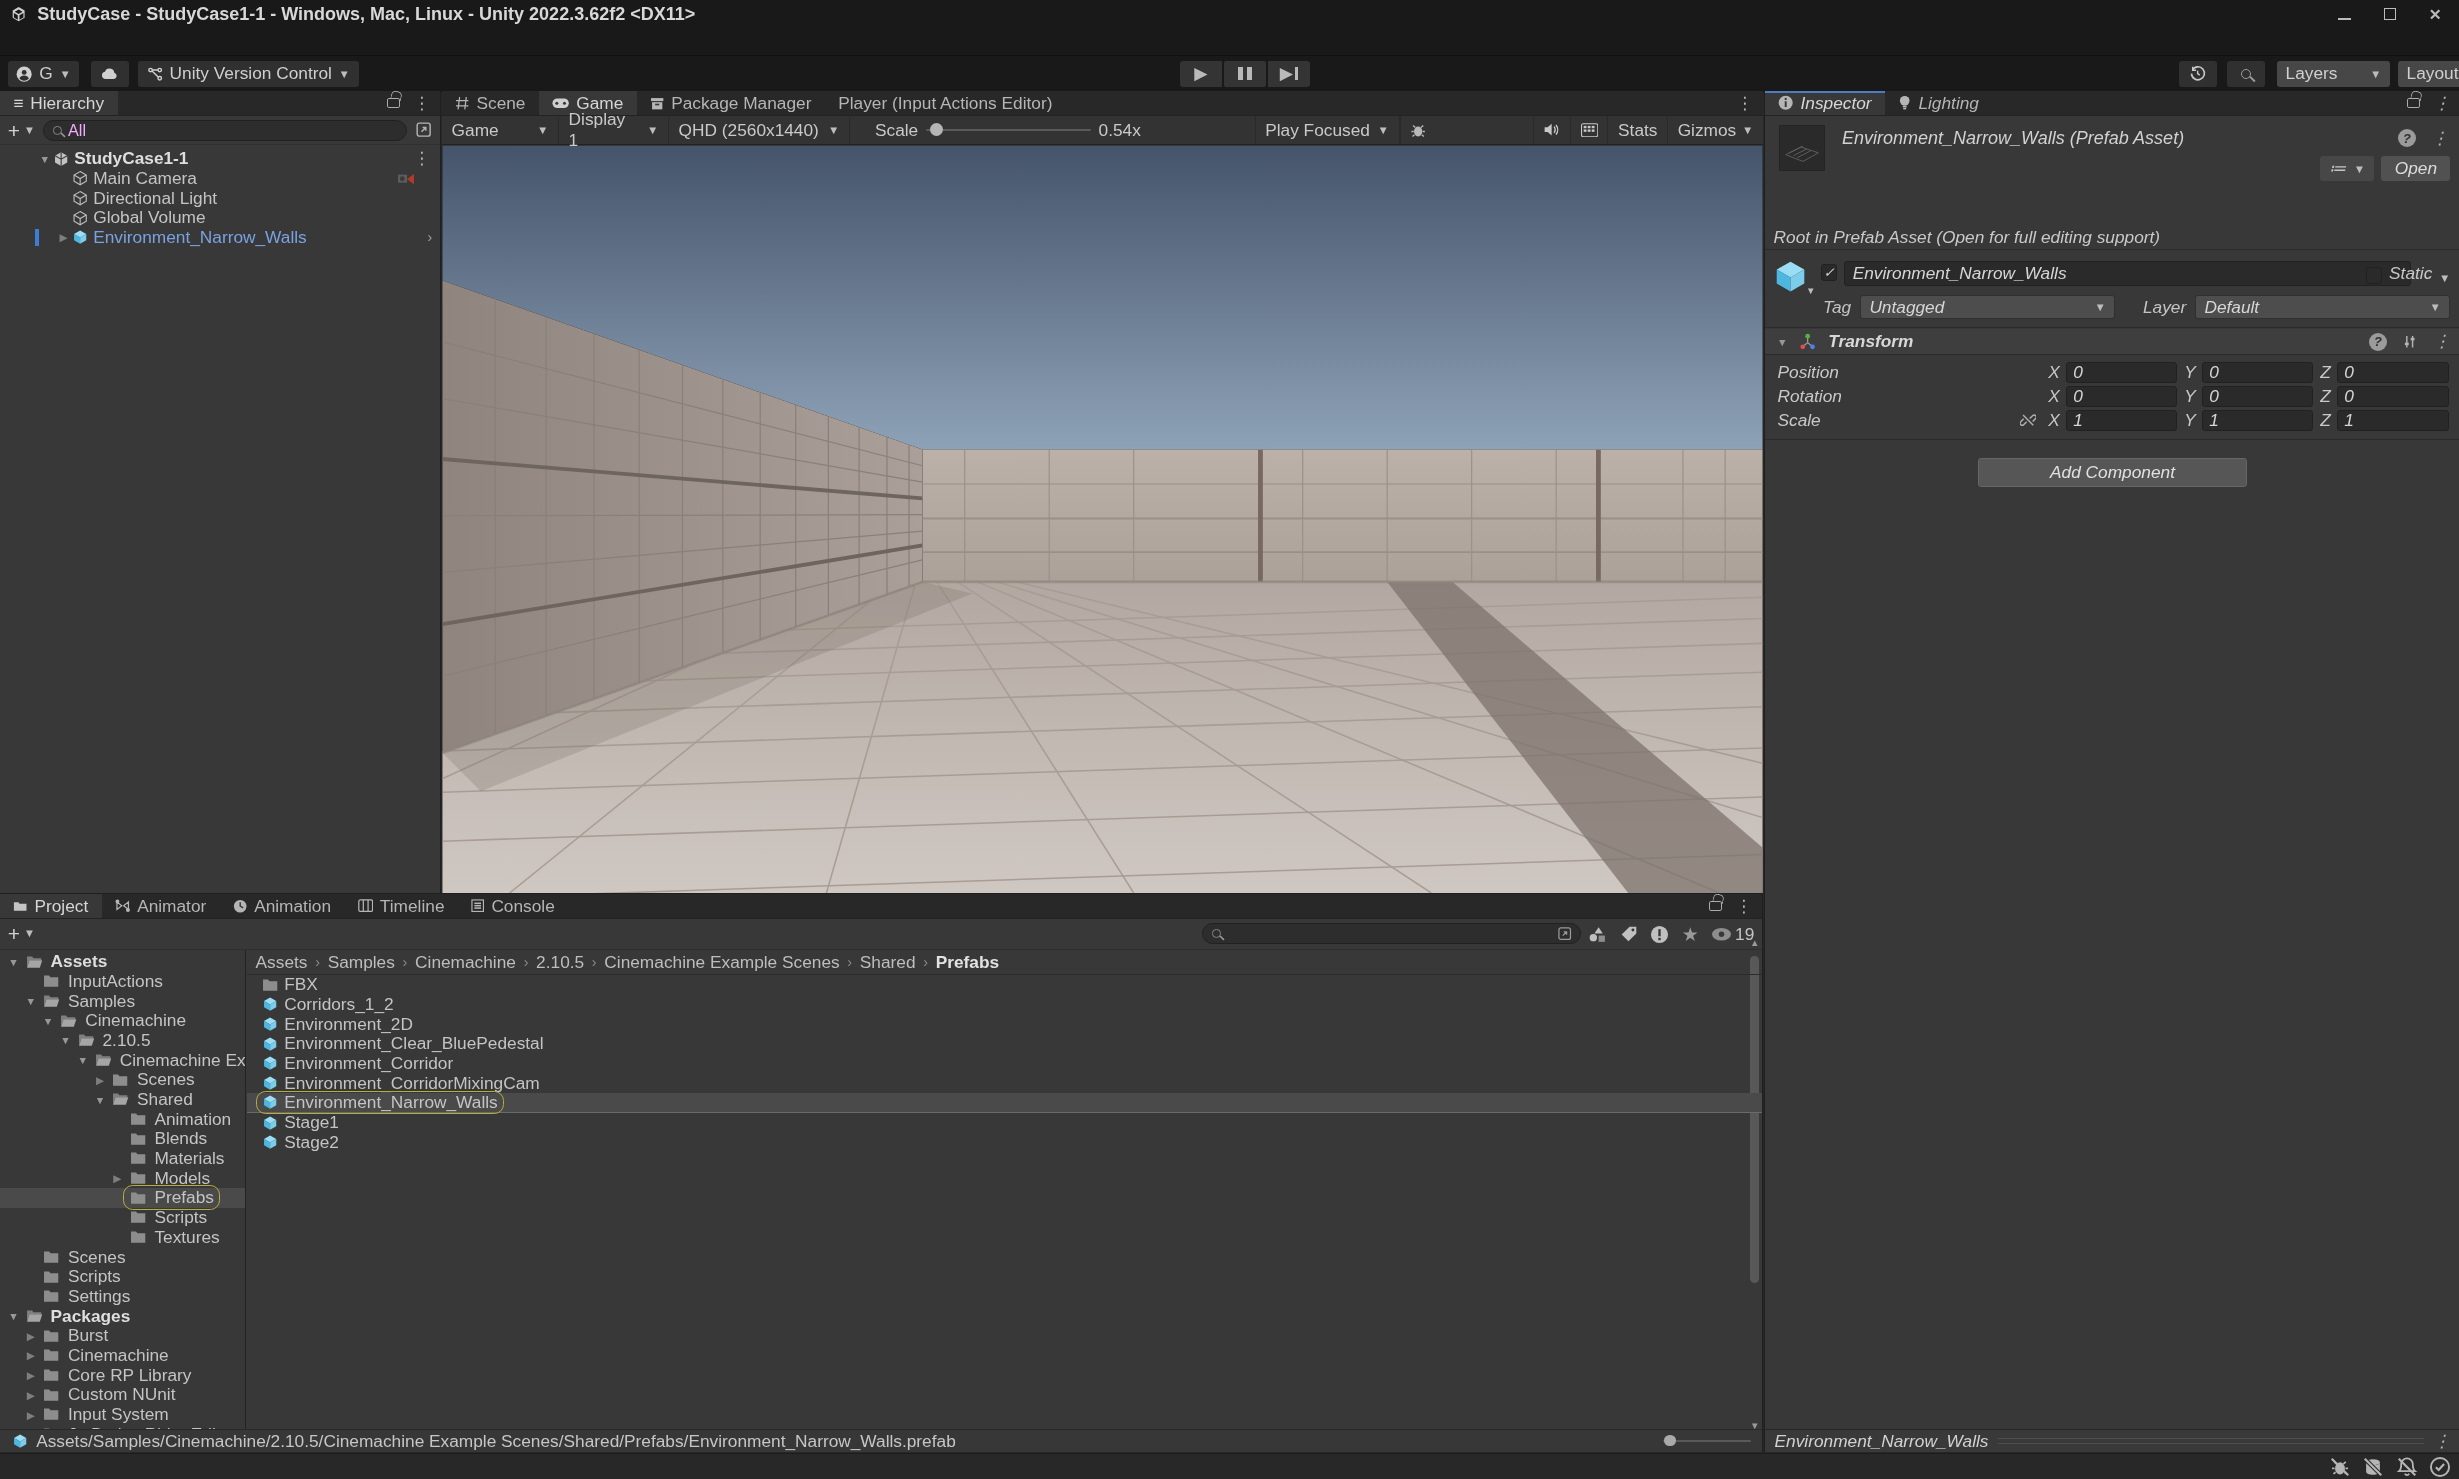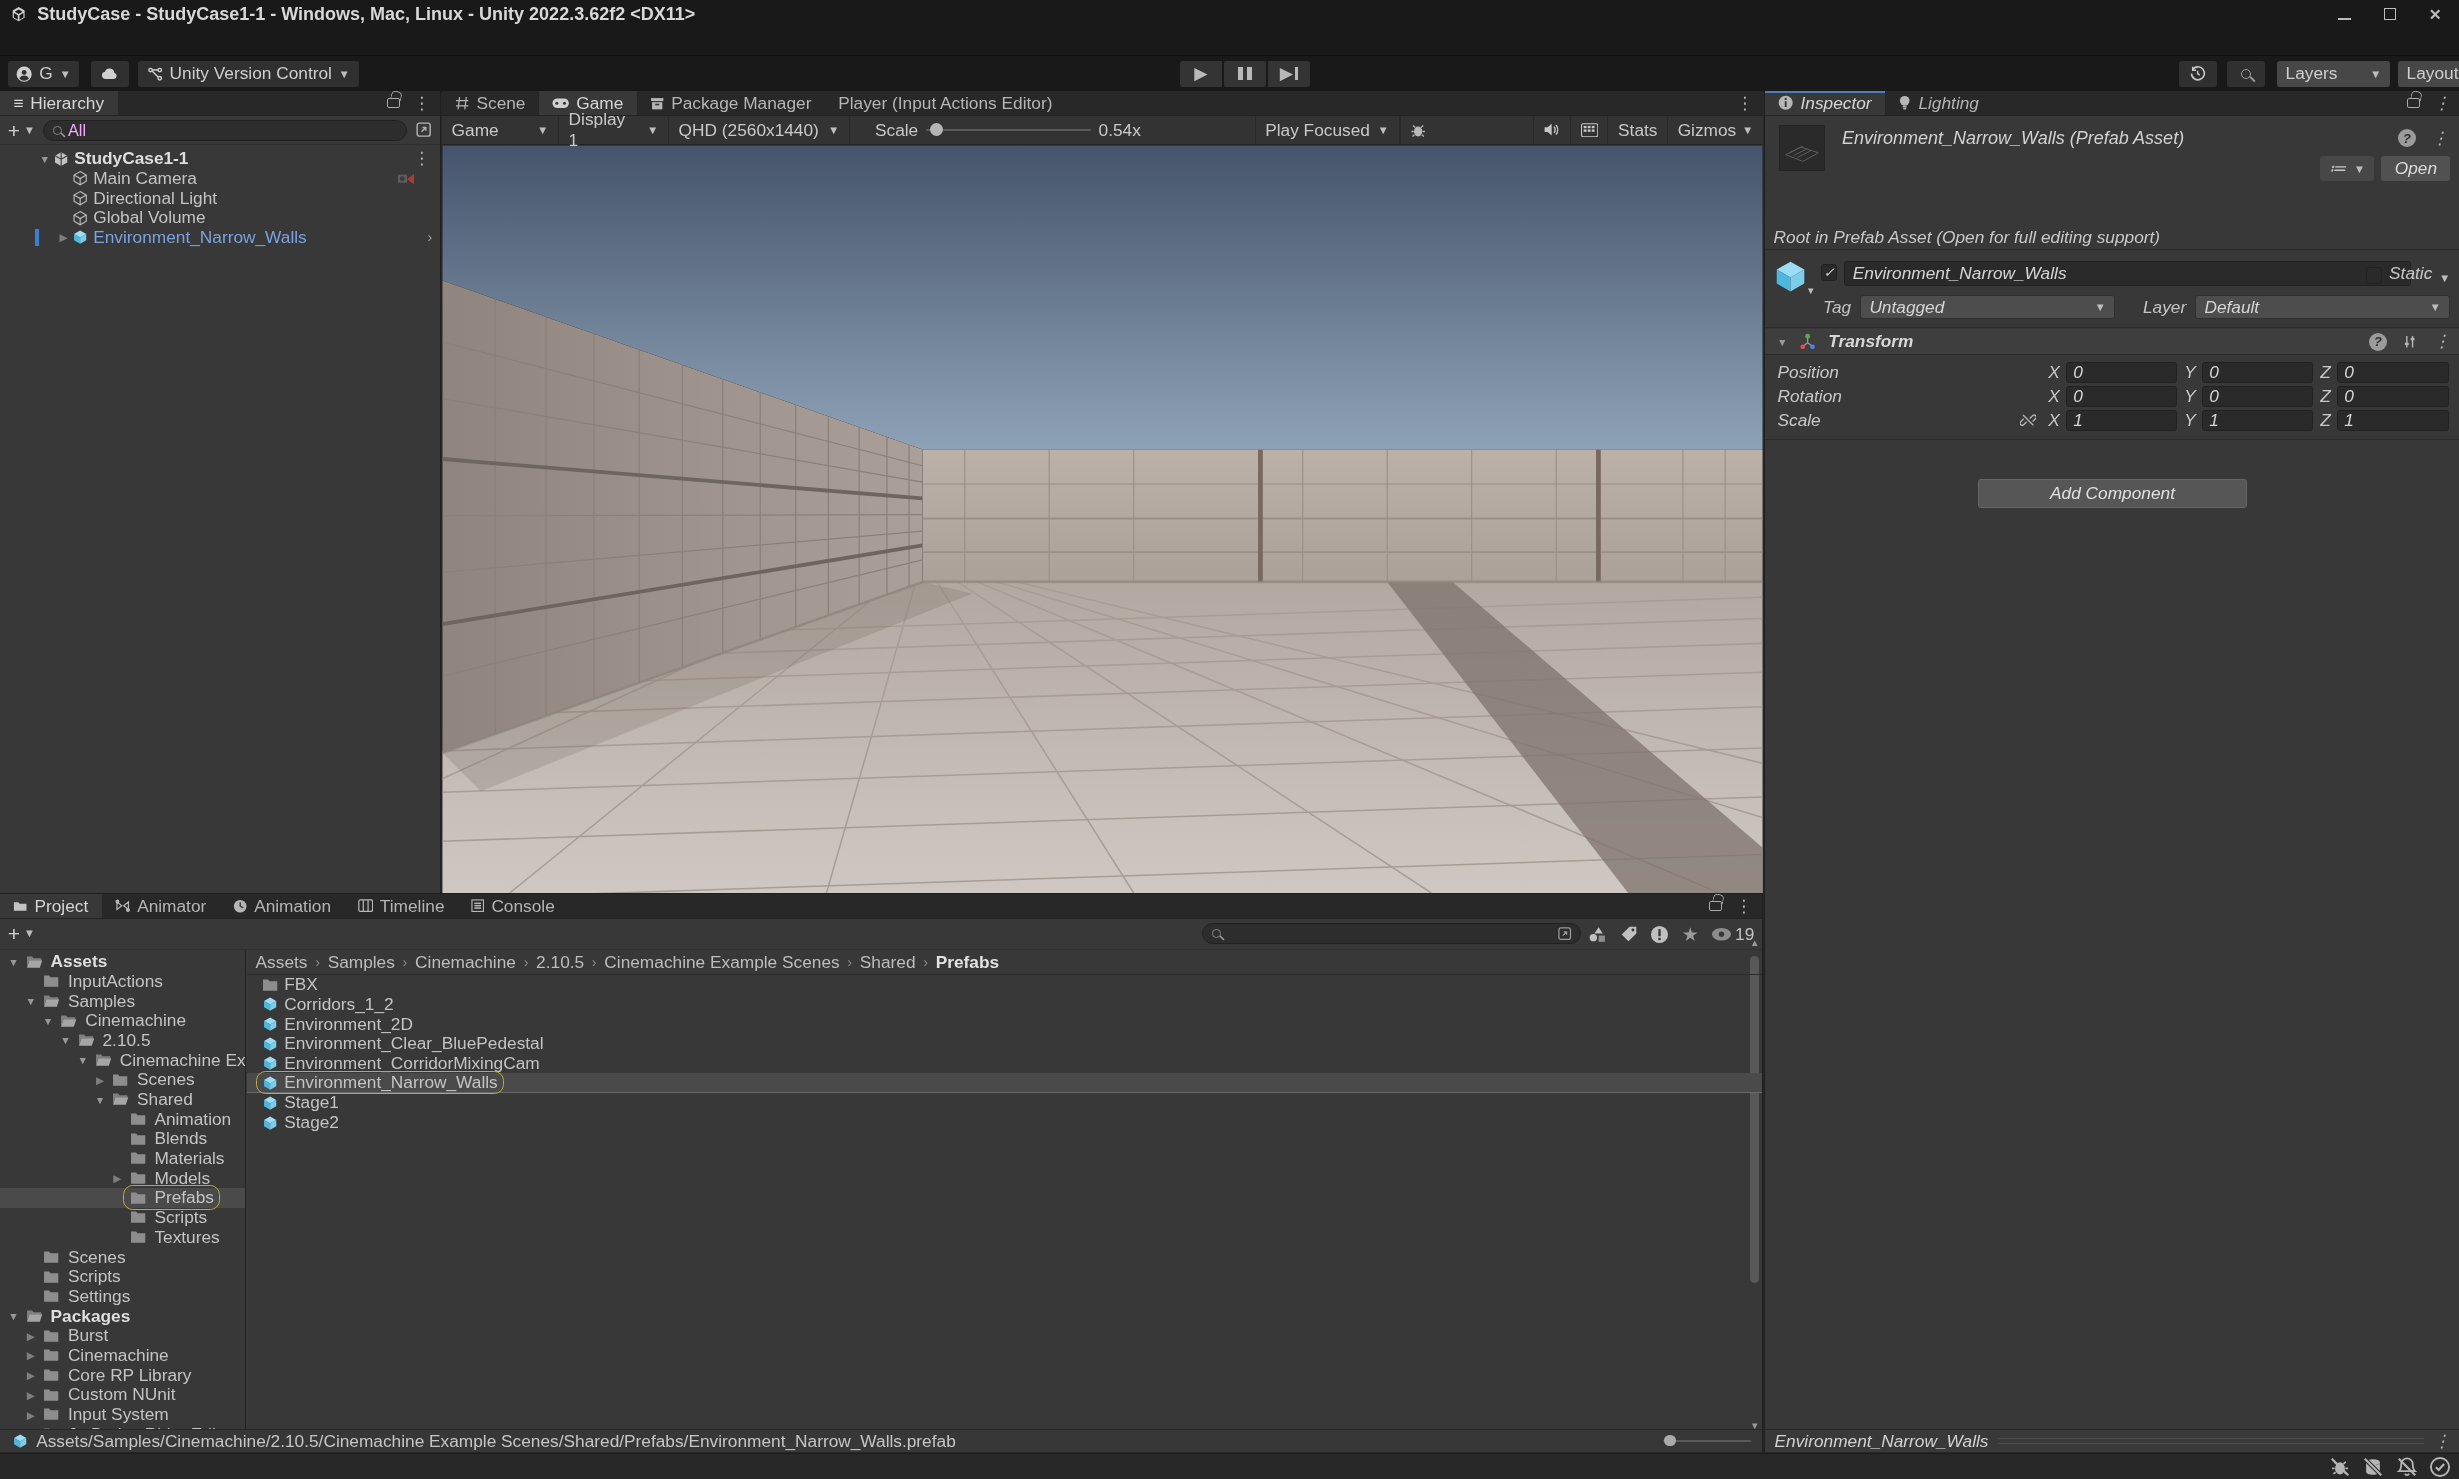--- a/index.html
+++ b/index.html
@@ -101,21 +101,21 @@
   #comp-head .name { font-weight:bold; color:#d8d8d8; margin-left:3.8px; }
   #comp-head .tools { margin-left:auto; display:flex; gap:15.4px; align-items:center; }
   #transform-rows { position:absolute; left:0; top:269px; right:0; }
   .t-comp-row { display:flex; align-items:center; height:24px; padding:0 11.5px 0 12.5px; gap:0; }
   .t-comp-row .rlabel { flex:0 0 238px; font-size:17.3px; color:#c9c9c9; }
   .t-comp-row .linkslot { flex:0 0 25px; display:flex; justify-content:center; }
   .axis { display:flex; align-items:center; flex:1; gap:5.8px; margin-left:7.7px; }
   .axis .axname { color:#c9c9c9; }
   .axis .axfield { flex:1; height:21px; background:#2a2a2a; border:1px solid #212121; border-radius:2.9px; display:flex; align-items:center; padding-left:6.7px; color:#d6d6d6; }
   #comp-end { position:absolute; left:0; top:348px; right:0; border-bottom:1px solid #2b2b2b; }
-  #addcomp { position:absolute; left:213px; top:367px; width:269px; height:29px; background:#565656; border:1px solid #666; border-radius:2.9px; display:flex; align-items:center; justify-content:center; color:#e0e0e0;margin-top:21px; }
+  #addcomp { position:absolute; left:213px; top:367px; width:269px; height:29px; background:#565656; border:1px solid #666; border-radius:2.9px; display:flex; align-items:center; justify-content:center; color:#e0e0e0; }
   #insp-footer { position:absolute; left:0; top:1338px; right:0; height:23px; background:#393939; border-top:1px solid #262626; display:flex; align-items:center; padding:0 9.6px; gap:9.6px; }
   #insp-footer .ftitle { color:#d2d2d2; font-size:17.3px; }
   #insp-footer .grip { flex:1; height:6.7px; border-top:1.9px solid #4e4e4e; border-bottom:1.9px solid #4e4e4e; }
 
   
   #project { position:absolute; left:0; top:893px; width:1763px; height:559px; background:#383838; border-top:1px solid #1f1f1f; border-right:1px solid #1f1f1f; }
   #proj-toolrow { position:absolute; left:0; top:25px; right:0; height:31px; background:#383838; border-bottom:1px solid #2f2f2f; }
   #proj-toolrow .plusmenu { position:absolute; left:7.7px; top:4.8px; }
   #proj-search { position:absolute; left:1202px; top:3.8px; width:379px; }
   #proj-icons { position:absolute; right:7.7px; top:3.8px; display:flex; gap:12.5px; align-items:center; }
@@ -1269,20 +1269,32 @@
         </div>
         <div class="f-row">
           <span class="selwrap">
             <span class="icon">
               <svg width="16.3" height="16.3" viewBox="0 0 16 16">
                 <path fill="#9adef5" d="M8 1.5 14 5 8 8.4 2 5z"></path>
                 <path fill="#4db7e0" d="M2 5l6 3.4v6L2 11z"></path>
                 <path fill="#7ccdea" d="M14 5 8 8.4v6l6-3.4z"></path>
               </svg>
             </span>
+            <span class="label">Environment_Corridor</span>
+          </span>
+        </div>
+        <div class="f-row">
+          <span class="selwrap">
+            <span class="icon">
+              <svg width="16.3" height="16.3" viewBox="0 0 16 16">
+                <path fill="#9adef5" d="M8 1.5 14 5 8 8.4 2 5z"></path>
+                <path fill="#4db7e0" d="M2 5l6 3.4v6L2 11z"></path>
+                <path fill="#7ccdea" d="M14 5 8 8.4v6l6-3.4z"></path>
+              </svg>
+            </span>
             <span class="label">Environment_CorridorMixingCam</span>
           </span>
         </div>
         <div class="f-row selected">
           <span class="selwrap">
             <span class="icon">
               <svg width="16.3" height="16.3" viewBox="0 0 16 16">
                 <path fill="#9adef5" d="M8 1.5 14 5 8 8.4 2 5z"></path>
                 <path fill="#4db7e0" d="M2 5l6 3.4v6L2 11z"></path>
                 <path fill="#7ccdea" d="M14 5 8 8.4v6l6-3.4z"></path>

